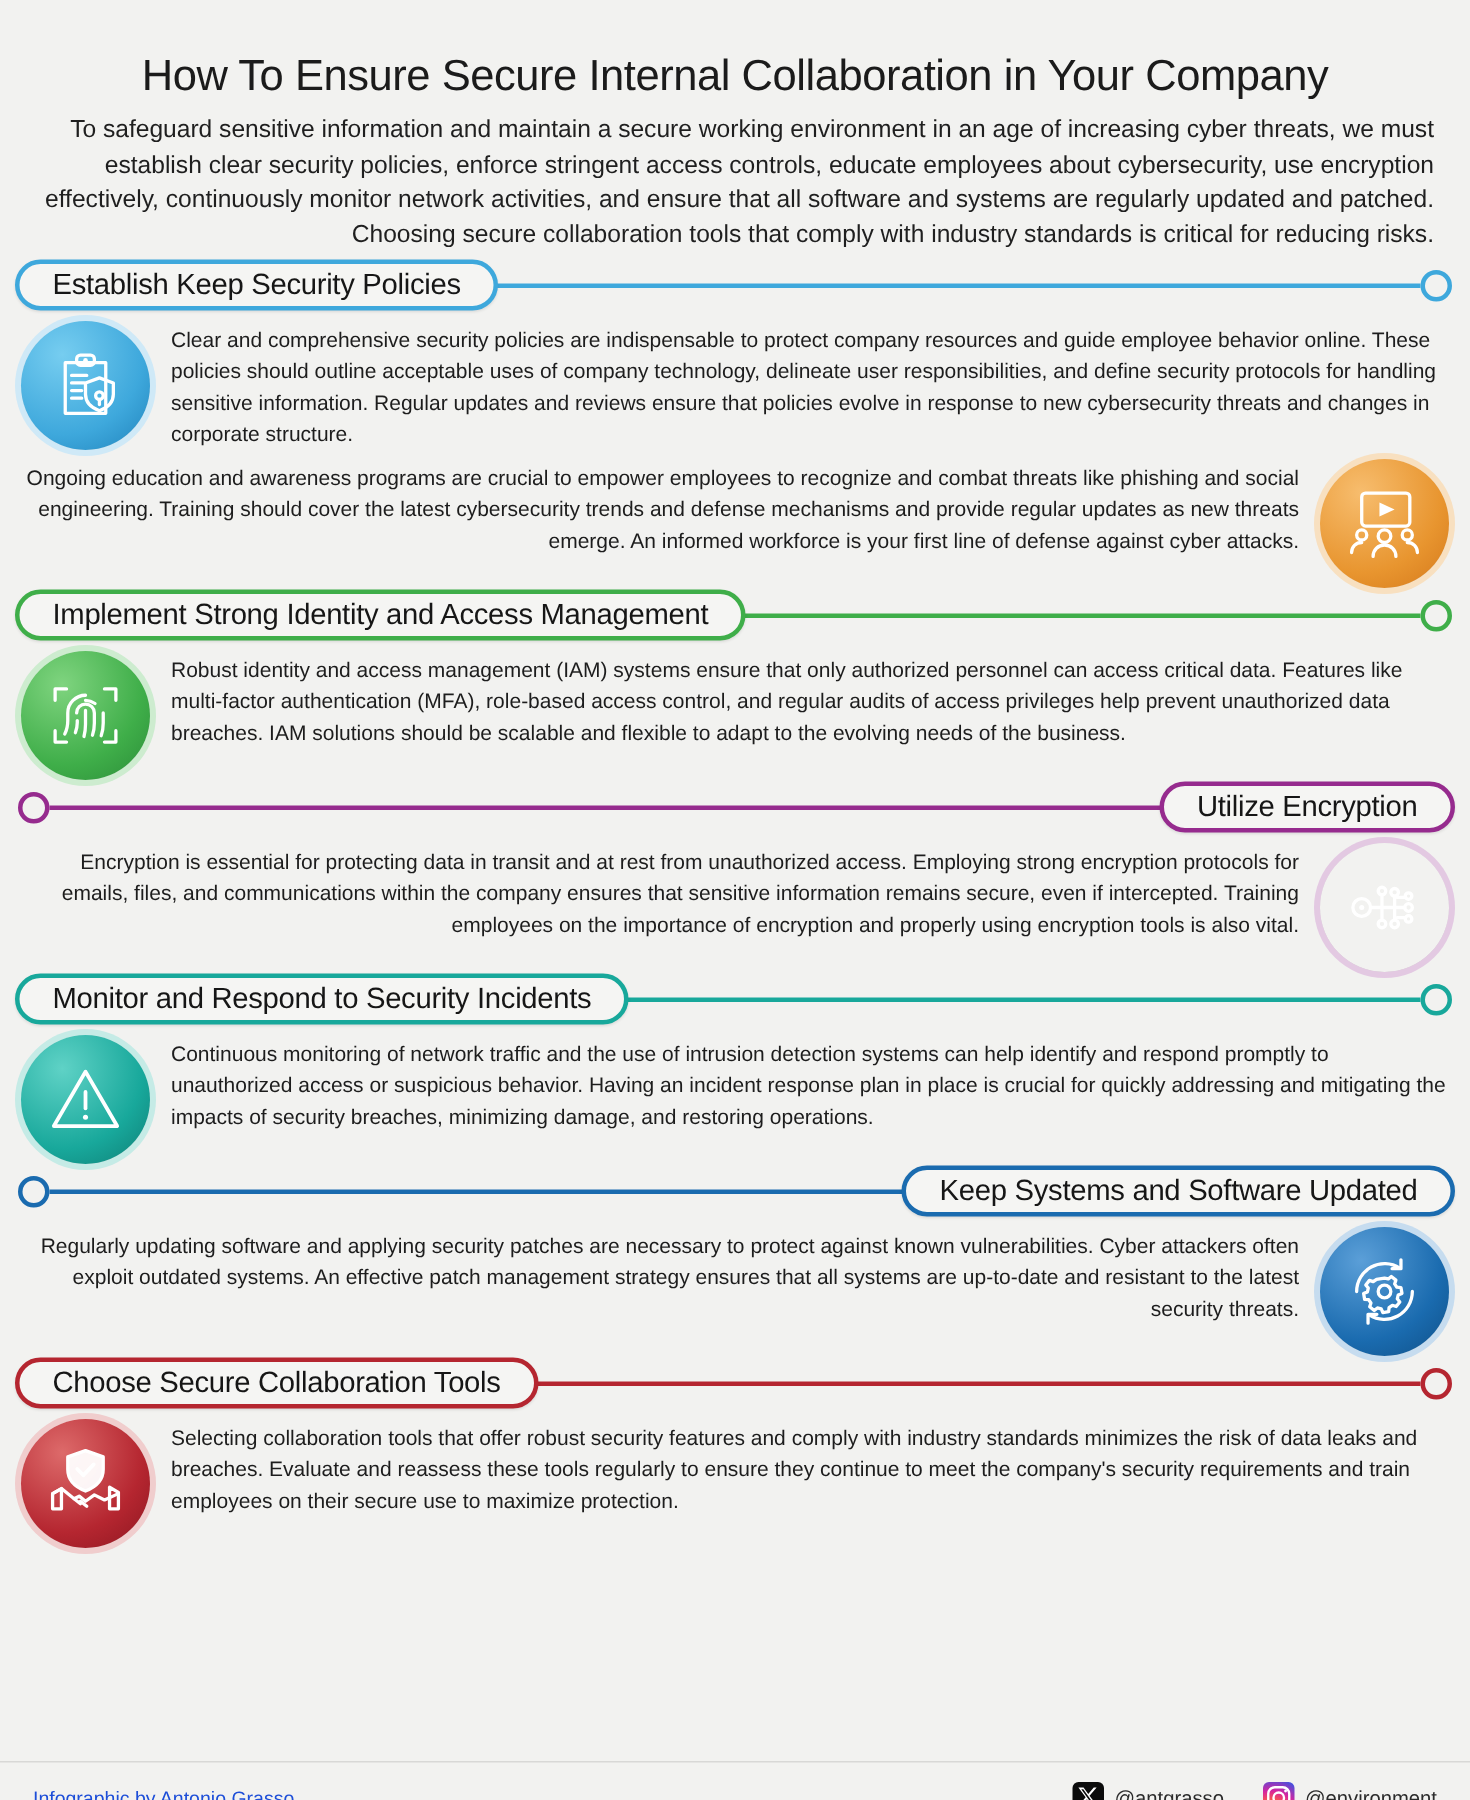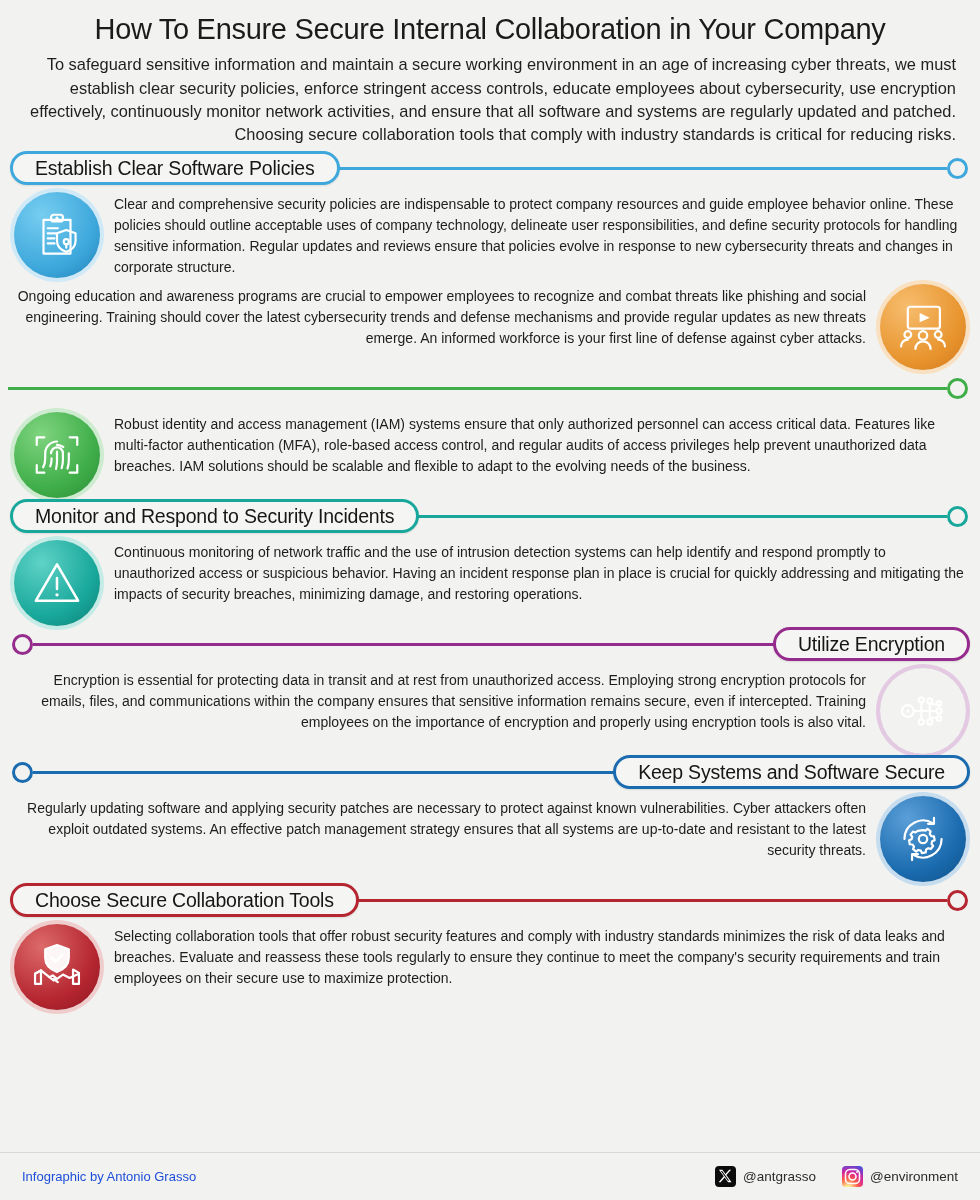--- a/index.html
+++ b/index.html
@@ -5,21 +5,21 @@
   * { box-sizing: border-box; margin: 0; padding: 0; }
   html, body {
     width: 980px; height: 1200px;
     background: #f2f2f0;
     font-family: "Liberation Sans", sans-serif;
     overflow: hidden;
   }
   #page { position: relative; width: 980px; height: 1200px; background: #f2f2f0; }
 
   
-  .header { padding: 12px 16px 4px 16px; text-align: center; }
+  .header { padding: 12px 16px 4px 16px; text-align: center; margin-top: 22px; }
   .title {
     font-size: 29px; font-weight: 400; color: #1b1b1b;
     letter-spacing: -0.3px; line-height: 1.18; white-space: nowrap;
   }
   .intro {
     margin-top: 7px; font-size: 16.4px; line-height: 1.42;
     color: #1f1f1f; text-align: right; padding: 0 8px;
   }
 
   
@@ -103,21 +103,21 @@
 
   <div class="header">
     <div class="title">How To Ensure Secure Internal Collaboration in Your Company</div>
     <div class="intro">To safeguard sensitive information and maintain a secure working environment in an age of increasing cyber threats, we must establish clear security policies, enforce stringent access controls, educate employees about cybersecurity, use encryption effectively, continuously monitor network activities, and ensure that all software and systems are regularly updated and patched. Choosing secure collaboration tools that comply with industry standards is critical for reducing risks.</div>
   </div>
 
   <div id="sections">
       <div class="section" style="--c: #3EA8DC; --c2: #76cdf0; --c3: #1f82bb; --cring: #cfe9f7;">
     <div class="bar left">
       <div class="pill">
-        <span class="pill-label">Establish Clear Software Policies</span>
+        <span class="pill-label">Establish Keep Security Policies</span>
       </div>
       <div class="connector"></div>
       <div class="endcap"></div>
     </div>
     <div class="body-row icon-left">
       <div class="icon-wrap">
         <div class="icon-disc">
     <svg viewBox="0 0 64 64" fill="none" stroke="#ffffff" stroke-width="2.6" stroke-linecap="round" stroke-linejoin="round">
       <path d="M16 14h32v40H16z"></path>
       <rect x="25" y="8" width="14" height="8" rx="3"></rect>
@@ -146,59 +146,41 @@
       <circle cx="50" cy="41" r="4"></circle>
                 <path d="M58 55c0-4.4-3.4-8-8-8"></path>
     </svg>
             </div>
       </div>
       <div class="para">Ongoing education and awareness programs are crucial to empower employees to recognize and combat threats like phishing and social engineering. Training should cover the latest cybersecurity trends and defense mechanisms and provide regular updates as new threats emerge. An informed workforce is your first line of defense against cyber attacks.</div>
     </div>
   </div>
       <div class="section" style="--c: #3FAE49; --c2: #7fd47f; --c3: #2b8c38; --cring: #cdeccf;">
     <div class="bar left">
+      <div class="pill">
+        <span class="pill-label">Implement Strong Identity and Access Management</span>
+      </div>
       <div class="connector"></div>
       <div class="endcap"></div>
     </div>
     <div class="body-row icon-left">
       <div class="icon-wrap">
         <div class="icon-disc">
     <svg viewBox="0 0 64 64" fill="none" stroke="#ffffff" stroke-width="2.6" stroke-linecap="round" stroke-linejoin="round">
       <path d="M8 20V11h9M56 20v-9h-9M8 44v9h9M56 44v9h-9"></path>
       <path d="M32 16c-7.7 0-14 6.3-14 14v6c0 4-.8 7.6-2.4 10.6"></path>
       <path d="M46 30v8c0 3.6-.5 7-1.6 10"></path>
       <path d="M25 30a7 7 0 0114 0v8c0 3.4-.5 6.7-1.5 9.6"></path>
       <path d="M32 28v11c0 3.4-.4 6.7-1.2 9.6"></path>
       <path d="M39.5 22.5A13.8 13.8 0 0032 20"></path>
       <path d="M24 45.6c1-2.6 1.5-5.3 1.5-8V36"></path>
     </svg>
             </div>
       </div>
       <div class="para">Robust identity and access management (IAM) systems ensure that only authorized personnel can access critical data. Features like multi-factor authentication (MFA), role-based access control, and regular audits of access privileges help prevent unauthorized data breaches. IAM solutions should be scalable and flexible to adapt to the evolving needs of the business.</div>
-    </div>
-  </div>
-      <div class="section" style="--c: #18A89B; --c2: #5fd2c6; --c3: #0e7d74; --cring: #c5ebe6;">
-    <div class="bar left">
-      <div class="pill">
-        <span class="pill-label">Monitor and Respond to Security Incidents</span>
-      </div>
-      <div class="connector"></div>
-      <div class="endcap"></div>
-    </div>
-    <div class="body-row icon-left">
-      <div class="icon-wrap">
-        <div class="icon-disc">
-    <svg viewBox="0 0 64 64" fill="none" stroke="#ffffff" stroke-width="3" stroke-linecap="round" stroke-linejoin="round">
-      <path d="M32 10L57 53H7z"></path>
-      <path d="M32 26v13"></path>
-                <circle cx="32" cy="46" r="2" fill="#fff" stroke="none"></circle>
-    </svg>
-            </div>
-      </div>
-      <div class="para">Continuous monitoring of network traffic and the use of intrusion detection systems can help identify and respond promptly to unauthorized access or suspicious behavior. Having an incident response plan in place is crucial for quickly addressing and mitigating the impacts of security breaches, minimizing damage, and restoring operations.</div>
     </div>
   </div>
       <div class="section" style="--c: #962B8E; --c2: #c濃; --c3: #6e1b68; --cring: #e3c9e2;">
     <div class="bar right">
       <div class="pill">
         <span class="pill-label">Utilize Encryption</span>
       </div>
       <div class="connector"></div>
       <div class="endcap"></div>
     </div>
@@ -217,24 +199,45 @@
       <circle cx="51" cy="32" r="3"></circle>
       <path d="M48 24h-6M48 40h-6"></path>
                 <circle cx="51" cy="23" r="2.6"></circle>
                 <circle cx="51" cy="41" r="2.6"></circle>
     </svg>
             </div>
       </div>
       <div class="para">Encryption is essential for protecting data in transit and at rest from unauthorized access. Employing strong encryption protocols for emails, files, and communications within the company ensures that sensitive information remains secure, even if intercepted. Training employees on the importance of encryption and properly using encryption tools is also vital.</div>
     </div>
   </div>
+      <div class="section" style="--c: #18A89B; --c2: #5fd2c6; --c3: #0e7d74; --cring: #c5ebe6;">
+    <div class="bar left">
+      <div class="pill">
+        <span class="pill-label">Monitor and Respond to Security Incidents</span>
+      </div>
+      <div class="connector"></div>
+      <div class="endcap"></div>
+    </div>
+    <div class="body-row icon-left">
+      <div class="icon-wrap">
+        <div class="icon-disc">
+    <svg viewBox="0 0 64 64" fill="none" stroke="#ffffff" stroke-width="3" stroke-linecap="round" stroke-linejoin="round">
+      <path d="M32 10L57 53H7z"></path>
+      <path d="M32 26v13"></path>
+                <circle cx="32" cy="46" r="2" fill="#fff" stroke="none"></circle>
+    </svg>
+            </div>
+      </div>
+      <div class="para">Continuous monitoring of network traffic and the use of intrusion detection systems can help identify and respond promptly to unauthorized access or suspicious behavior. Having an incident response plan in place is crucial for quickly addressing and mitigating the impacts of security breaches, minimizing damage, and restoring operations.</div>
+    </div>
+  </div>
       <div class="section" style="--c: #1A6BAF; --c2: #5b9fd8; --c3: #0f4f86; --cring: #c6dcef;">
     <div class="bar right">
       <div class="pill">
-        <span class="pill-label">Keep Systems and Software Secure</span>
+        <span class="pill-label">Keep Systems and Software Updated</span>
       </div>
       <div class="connector"></div>
       <div class="endcap"></div>
     </div>
     <div class="body-row icon-right">
       <div class="icon-wrap">
         <div class="icon-disc">
     <svg viewBox="0 0 64 64" fill="none" stroke="#ffffff" stroke-width="2.6" stroke-linecap="round" stroke-linejoin="round">
       <path d="M10 32a22 22 0 0134-18.4"></path>
                 <path d="M45 7v7h-7"></path>

